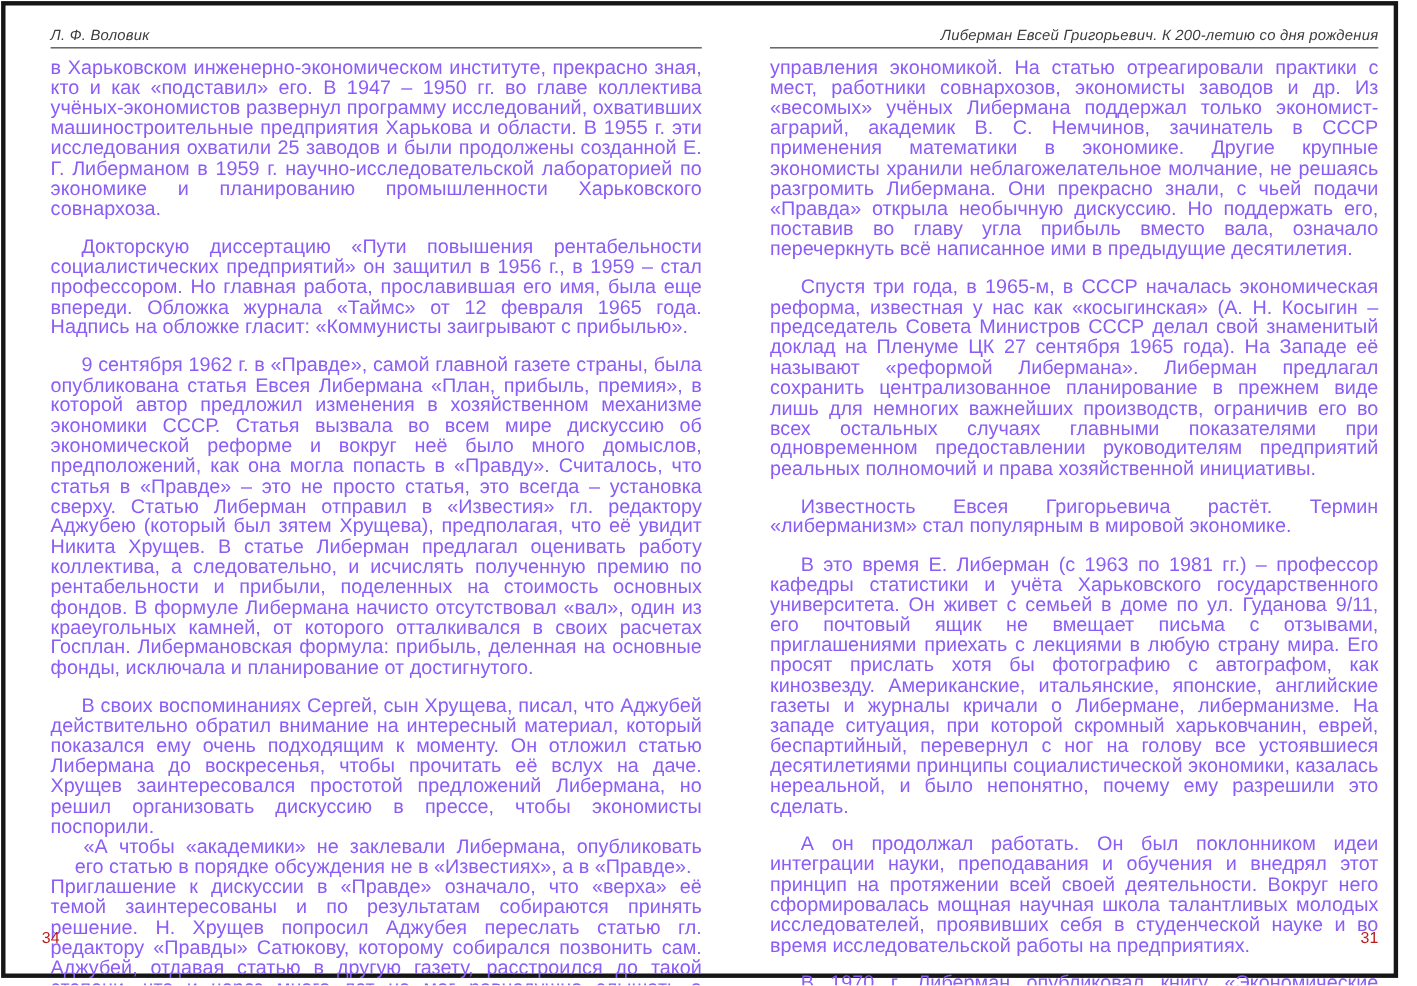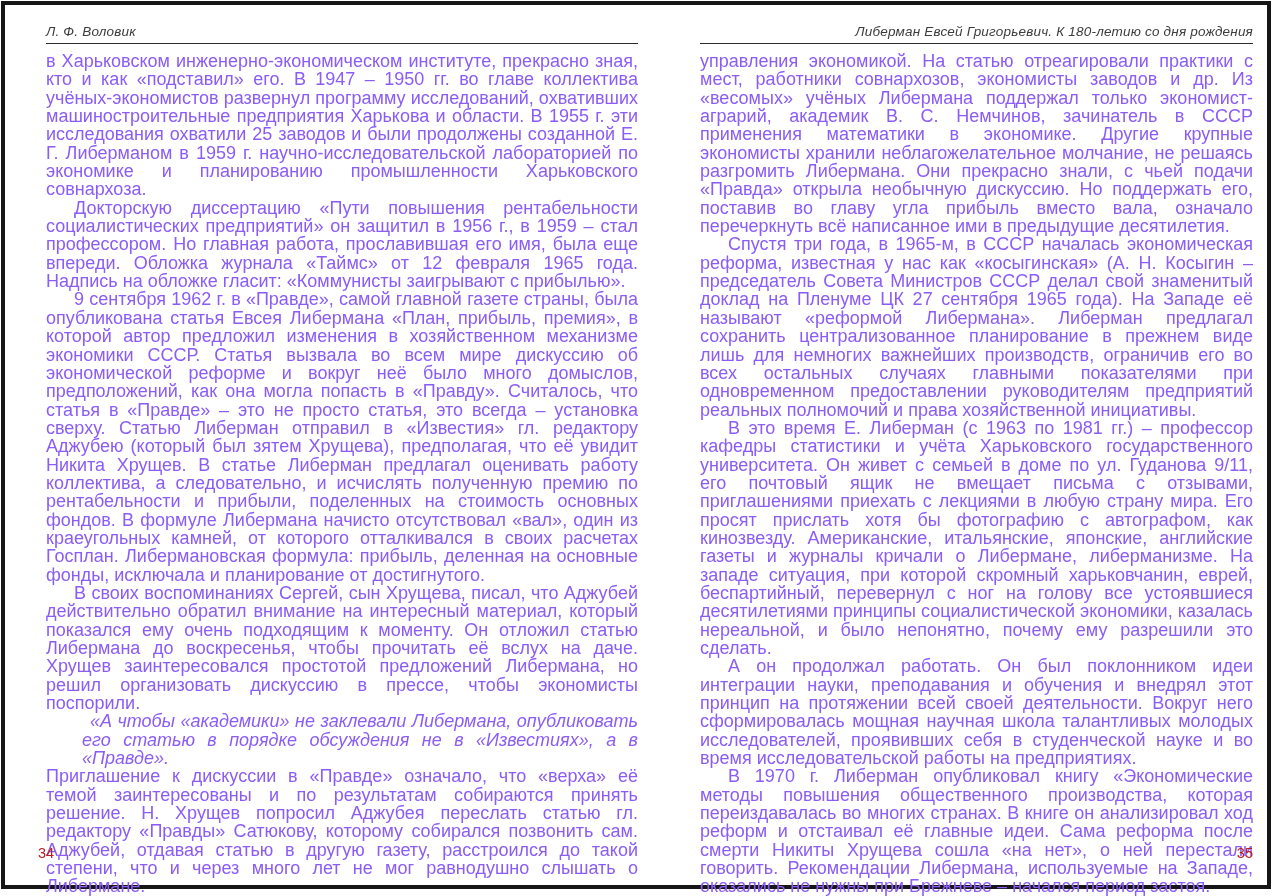--- a/index.html
+++ b/index.html
@@ -59,24 +59,24 @@
     line-height: 18.35px;
     text-align: justify;
     color: #8b5cf6;
   }
   .body-text p {
     margin: 0;
     padding: 0;
   }
   .body-text p.indent {
     text-indent: 28px;
+    margin-top: 16px;
   }
   .body-text p.quote {
-    font-style: italic;
-    margin-left: 36px;
+    margin-left: 22px;
     text-indent: 8px;
   }
   .page-number {
     position: absolute;
     top: 845px;
     font-size: 14.5px;
     color: #b91c1c;
   }
   .page-number-left {
     left: 38px;
@@ -101,27 +101,28 @@
       <p>в Харьковском инженерно-экономическом институте, прекрасно зная, кто и как «подставил» его. В 1947 – 1950 гг. во главе коллектива учёных-экономистов развернул программу исследований, охвативших машиностроительные предприятия Харькова и области. В 1955 г. эти исследования охватили 25 заводов и были продолжены созданной Е. Г. Либерманом в 1959 г. научно-исследовательской лабораторией по экономике и планированию промышленности Харьковского совнархоза.</p>
       <p class="indent">Докторскую диссертацию «Пути повышения рентабельности социалистических предприятий» он защитил в 1956 г., в 1959 – стал профессором. Но главная работа, прославившая его имя, была еще впереди. Обложка журнала «Таймс» от 12 февраля 1965 года. Надпись на обложке гласит: «Коммунисты заигрывают с прибылью».</p>
       <p class="indent">9 сентября 1962 г. в «Правде», самой главной газете страны, была опубликована статья Евсея Либермана «План, прибыль, премия», в которой автор предложил изменения в хозяйственном механизме экономики СССР. Статья вызвала во всем мире дискуссию об экономической реформе и вокруг неё было много домыслов, предположений, как она могла попасть в «Правду». Считалось, что статья в «Правде» – это не просто статья, это всегда – установка сверху. Статью Либерман отправил в «Известия» гл. редактору Аджубею (который был зятем Хрущева), предполагая, что её увидит Никита Хрущев. В статье Либерман предлагал оценивать работу коллектива, а следовательно, и исчислять полученную премию по рентабельности и прибыли, поделенных на стоимость основных фондов. В формуле Либермана начисто отсутствовал «вал», один из краеугольных камней, от которого отталкивался в своих расчетах Госплан. Либермановская формула: прибыль, деленная на основные фонды, исключала и планирование от достигнутого.</p>
       <p class="indent">В своих воспоминаниях Сергей, сын Хрущева, писал, что Аджубей действительно обратил внимание на интересный материал, который показался ему очень подходящим к моменту. Он отложил статью Либермана до воскресенья, чтобы прочитать её вслух на даче. Хрущев заинтересовался простотой предложений Либермана, но решил организовать дискуссию в прессе, чтобы экономисты поспорили.</p>
       <p class="quote">«А чтобы «академики» не заклевали Либермана, опубликовать его статью в порядке обсуждения не в «Известиях», а в «Правде».</p>
       <p>Приглашение к дискуссии в «Правде» означало, что «верха» её темой заинтересованы и по результатам собираются принять решение. Н. Хрущев попросил Аджубея переслать статью гл. редактору «Правды» Сатюкову, которому собирался позвонить сам. Аджубей, отдавая статью в другую газету, расстроился до такой степени, что и через много лет не мог равнодушно слышать о Либермане.</p>
     </div>
   </div>
 
   <div class="page page-right">
-    <div class="running-header">Либерман Евсей Григорьевич. К 180-летию со дня рождения</div>
+    <div class="running-header">Либерман Евсей Григорьевич. К 200-летию со дня рождения</div>
     <div class="header-rule"></div>
     <div class="body-text">
       <p>управления экономикой. На статью отреагировали практики с мест, работники совнархозов, экономисты заводов и др. Из «весомых» учёных Либермана поддержал только экономист-аграрий, академик В. С. Немчинов, зачинатель в СССР применения математики в экономике. Другие крупные экономисты хранили неблагожелательное молчание, не решаясь разгромить Либермана. Они прекрасно знали, с чьей подачи «Правда» открыла необычную дискуссию. Но поддержать его, поставив во главу угла прибыль вместо вала, означало перечеркнуть всё написанное ими в предыдущие десятилетия.</p>
       <p class="indent">Спустя три года, в 1965-м, в СССР началась экономическая реформа, известная у нас как «косыгинская» (А. Н. Косыгин – председатель Совета Министров СССР делал свой знаменитый доклад на Пленуме ЦК 27 сентября 1965 года). На Западе её называют «реформой Либермана». Либерман предлагал сохранить централизованное планирование в прежнем виде лишь для немногих важнейших производств, ограничив его во всех остальных случаях главными показателями при одновременном предоставлении руководителям предприятий реальных полномочий и права хозяйственной инициативы.</p>
+      <p class="indent">Известность Евсея Григорьевича растёт. Термин «либерманизм» стал популярным в мировой экономике.</p>
       <p class="indent">В это время Е. Либерман (с 1963 по 1981 гг.) – профессор кафедры статистики и учёта Харьковского государственного университета. Он живет с семьей в доме по ул. Гуданова 9/11, его почтовый ящик не вмещает письма с отзывами, приглашениями приехать с лекциями в любую страну мира. Его просят прислать хотя бы фотографию с автографом, как кинозвезду. Американские, итальянские, японские, английские газеты и журналы кричали о Либермане, либерманизме. На западе ситуация, при которой скромный харьковчанин, еврей, беспартийный, перевернул с ног на голову все устоявшиеся десятилетиями принципы социалистической экономики, казалась нереальной, и было непонятно, почему ему разрешили это сделать.</p>
       <p class="indent">А он продолжал работать. Он был поклонником идеи интеграции науки, преподавания и обучения и внедрял этот принцип на протяжении всей своей деятельности. Вокруг него сформировалась мощная научная школа талантливых молодых исследователей, проявивших себя в студенческой науке и во время исследовательской работы на предприятиях.</p>
       <p class="indent">В 1970 г. Либерман опубликовал книгу «Экономические методы повышения общественного производства, которая переиздавалась во многих странах. В книге он анализировал ход реформ и отстаивал её главные идеи. Сама реформа после смерти Никиты Хрущева сошла «на нет», о ней перестали говорить. Рекомендации Либермана, используемые на Западе, оказались не нужны при Брежневе – начался период застоя.</p>
     </div>
   </div>
 
   <div class="page-number page-number-left">34</div>
-  <div class="page-number page-number-right">35</div>
+  <div class="page-number page-number-right">31</div>
 
 </div>
 
 </body></html>

